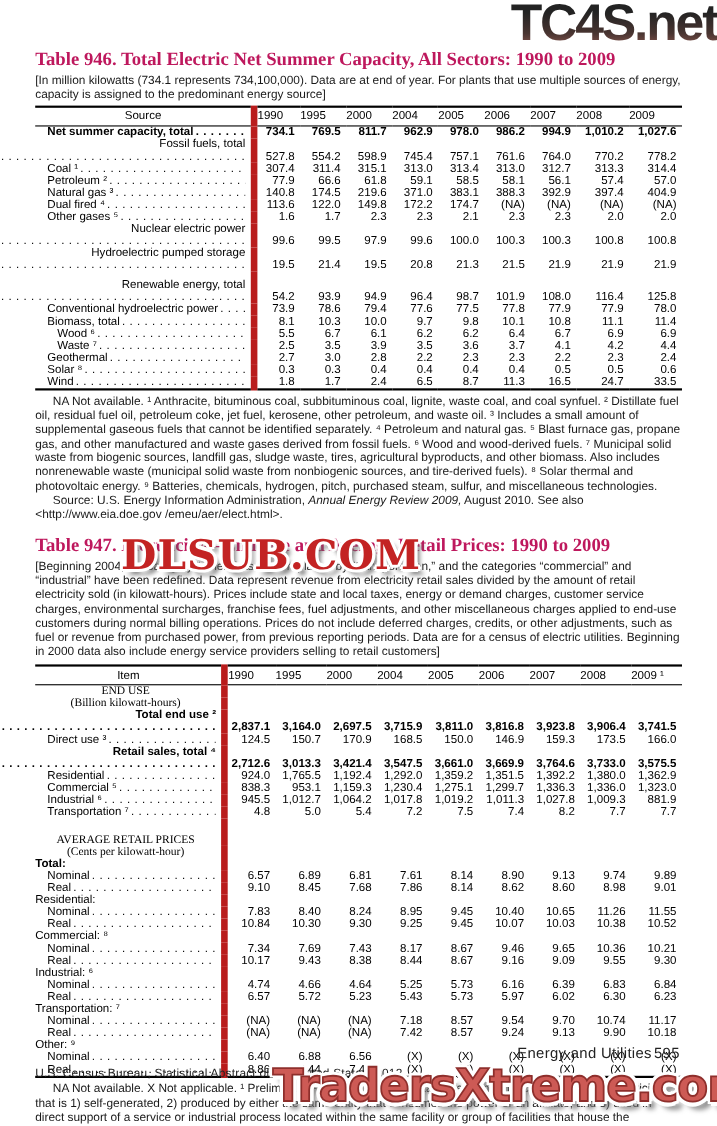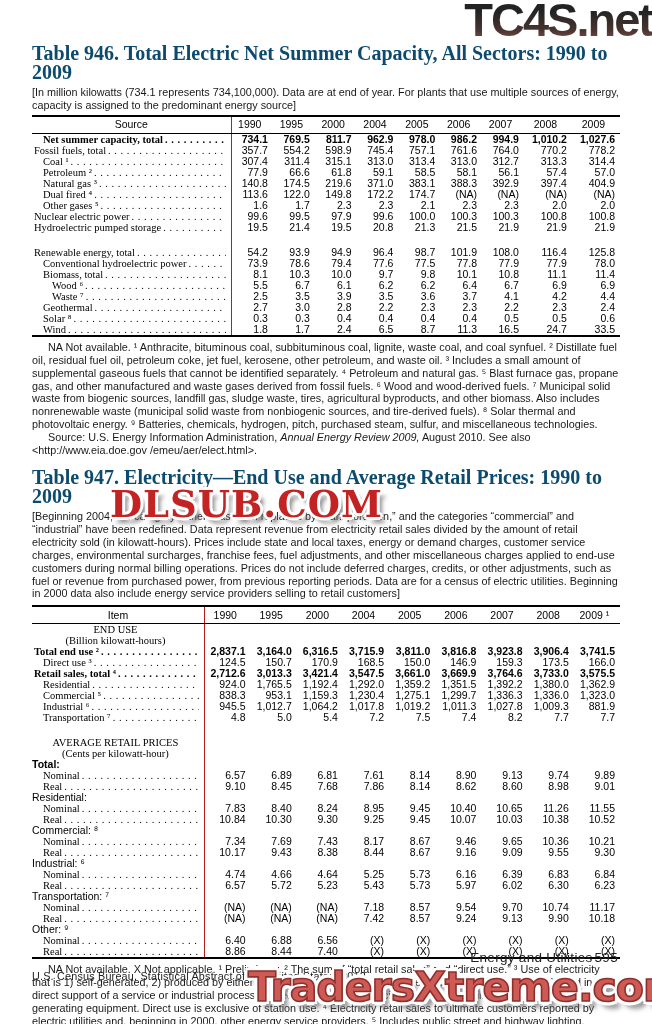--- a/index.html
+++ b/index.html
@@ -5,46 +5,46 @@
   html,body{margin:0;padding:0;background:#e8e8e8;}
   .page{
     position:relative; width:652px; height:1024px; margin:0 auto;
     background:#fff; overflow:hidden; box-sizing:border-box;
     padding:44px 32px 0 32px;
     font-family:"Liberation Sans", sans-serif; color:#111;
   }
   
   .tbl-title{
     font-family:"Liberation Serif", serif; font-weight:bold;
-    font-size:20px; line-height:19px; margin:0 0 4px 0; color:#0c4a6e;
+    font-size:17px; line-height:19px; margin:0 0 4px 0; color:#be185d;
   }
   .tbl-note{
     font-size:10.8px; line-height:12.9px; margin:0 0 3px 0; color:#191919;
   }
   
   table.dt{
     width:100%; border-collapse:collapse; table-layout:fixed;
     border-top:2px solid #000; border-bottom:2px solid #000;
     font-size:10.5px; color:#000;
   }
   table.dt th{
     font-weight:normal; border-bottom:1.5px solid #000;
-    padding:1px 5px 2px 0; text-align:center; height:13px;
+    padding:1px 5px 2px 0; text-align:left; height:13px;
   }
   table.dt th.stub{ text-align:center; padding:1px 0 2px 0; }
   table.dt td{ padding:0 5px 0 0; height:11px; line-height:11px; vertical-align:bottom; }
-  td.stub, th.stub{ border-right:1px solid #b91c1c; }
+  td.stub, th.stub{ border-right:6px solid #b91c1c; }
   td.stub{ padding:0 2px 0 0; }
-  .si{ display:flex; align-items:flex-end;font-family:Liberation Serif, serif; }
+  .si{ display:flex; align-items:flex-end; }
   .si .lab{ white-space:nowrap; }
   .si .dots{ flex:1; overflow:hidden; white-space:nowrap; margin-left:2px; }
   .si .dots::after{ content:". . . . . . . . . . . . . . . . . . . . . . . . . . . . . . . . . . . . "; letter-spacing:.5px; }
   td.num{ text-align:right; white-space:nowrap; }
   .bold{ font-weight:bold; }
-  .ind0 .si{ padding-left:2px; } .ind1 .si{ padding-left:11px; } .ind2 .si{ padding-left:20px; }
+  .ind0 .si{ padding-left:2px;flex-direction:column; } .ind1 .si{ padding-left:11px; } .ind2 .si{ padding-left:20px; }
   td.center{ text-align:center; padding-right:8px;font-family:Liberation Serif, serif; }
   td.labelrow{ padding-left:2px; }
   tr.gap td{ padding-top:7px; height:18px; }
   
   .footnote, .source{
     font-size:10.8px; line-height:12.9px; margin:0; color:#191919;
     text-indent:16px;
   }
   .footnote{ margin-top:4px; }
   .source .it{ font-style:italic; }
@@ -142,21 +142,21 @@
           <td class="num bold">1,010.2</td>
           <td class="num bold">1,027.6</td>
         </tr>
         <tr>
           <td class="stub ind0">
             <div class="si">
               <span class="lab">Fossil fuels, total</span>
               <span class="dots"></span>
             </div>
           </td>
-          <td class="num">357.7</td>
+          <td class="num">527.8</td>
           <td class="num">554.2</td>
           <td class="num">598.9</td>
           <td class="num">745.4</td>
           <td class="num">757.1</td>
           <td class="num">761.6</td>
           <td class="num">764.0</td>
           <td class="num">770.2</td>
           <td class="num">778.2</td>
         </tr>
         <tr>
@@ -480,21 +480,21 @@
         </tr>
         <tr>
           <td class="stub ind0 bold">
             <div class="si">
               <span class="lab">Total end use ²</span>
               <span class="dots"></span>
             </div>
           </td>
           <td class="num bold">2,837.1</td>
           <td class="num bold">3,164.0</td>
-          <td class="num bold">6,316.5</td>
+          <td class="num bold">2,697.5</td>
           <td class="num bold">3,715.9</td>
           <td class="num bold">3,811.0</td>
           <td class="num bold">3,816.8</td>
           <td class="num bold">3,923.8</td>
           <td class="num bold">3,906.4</td>
           <td class="num bold">3,741.5</td>
         </tr>
         <tr>
           <td class="stub ind1">
             <div class="si">

